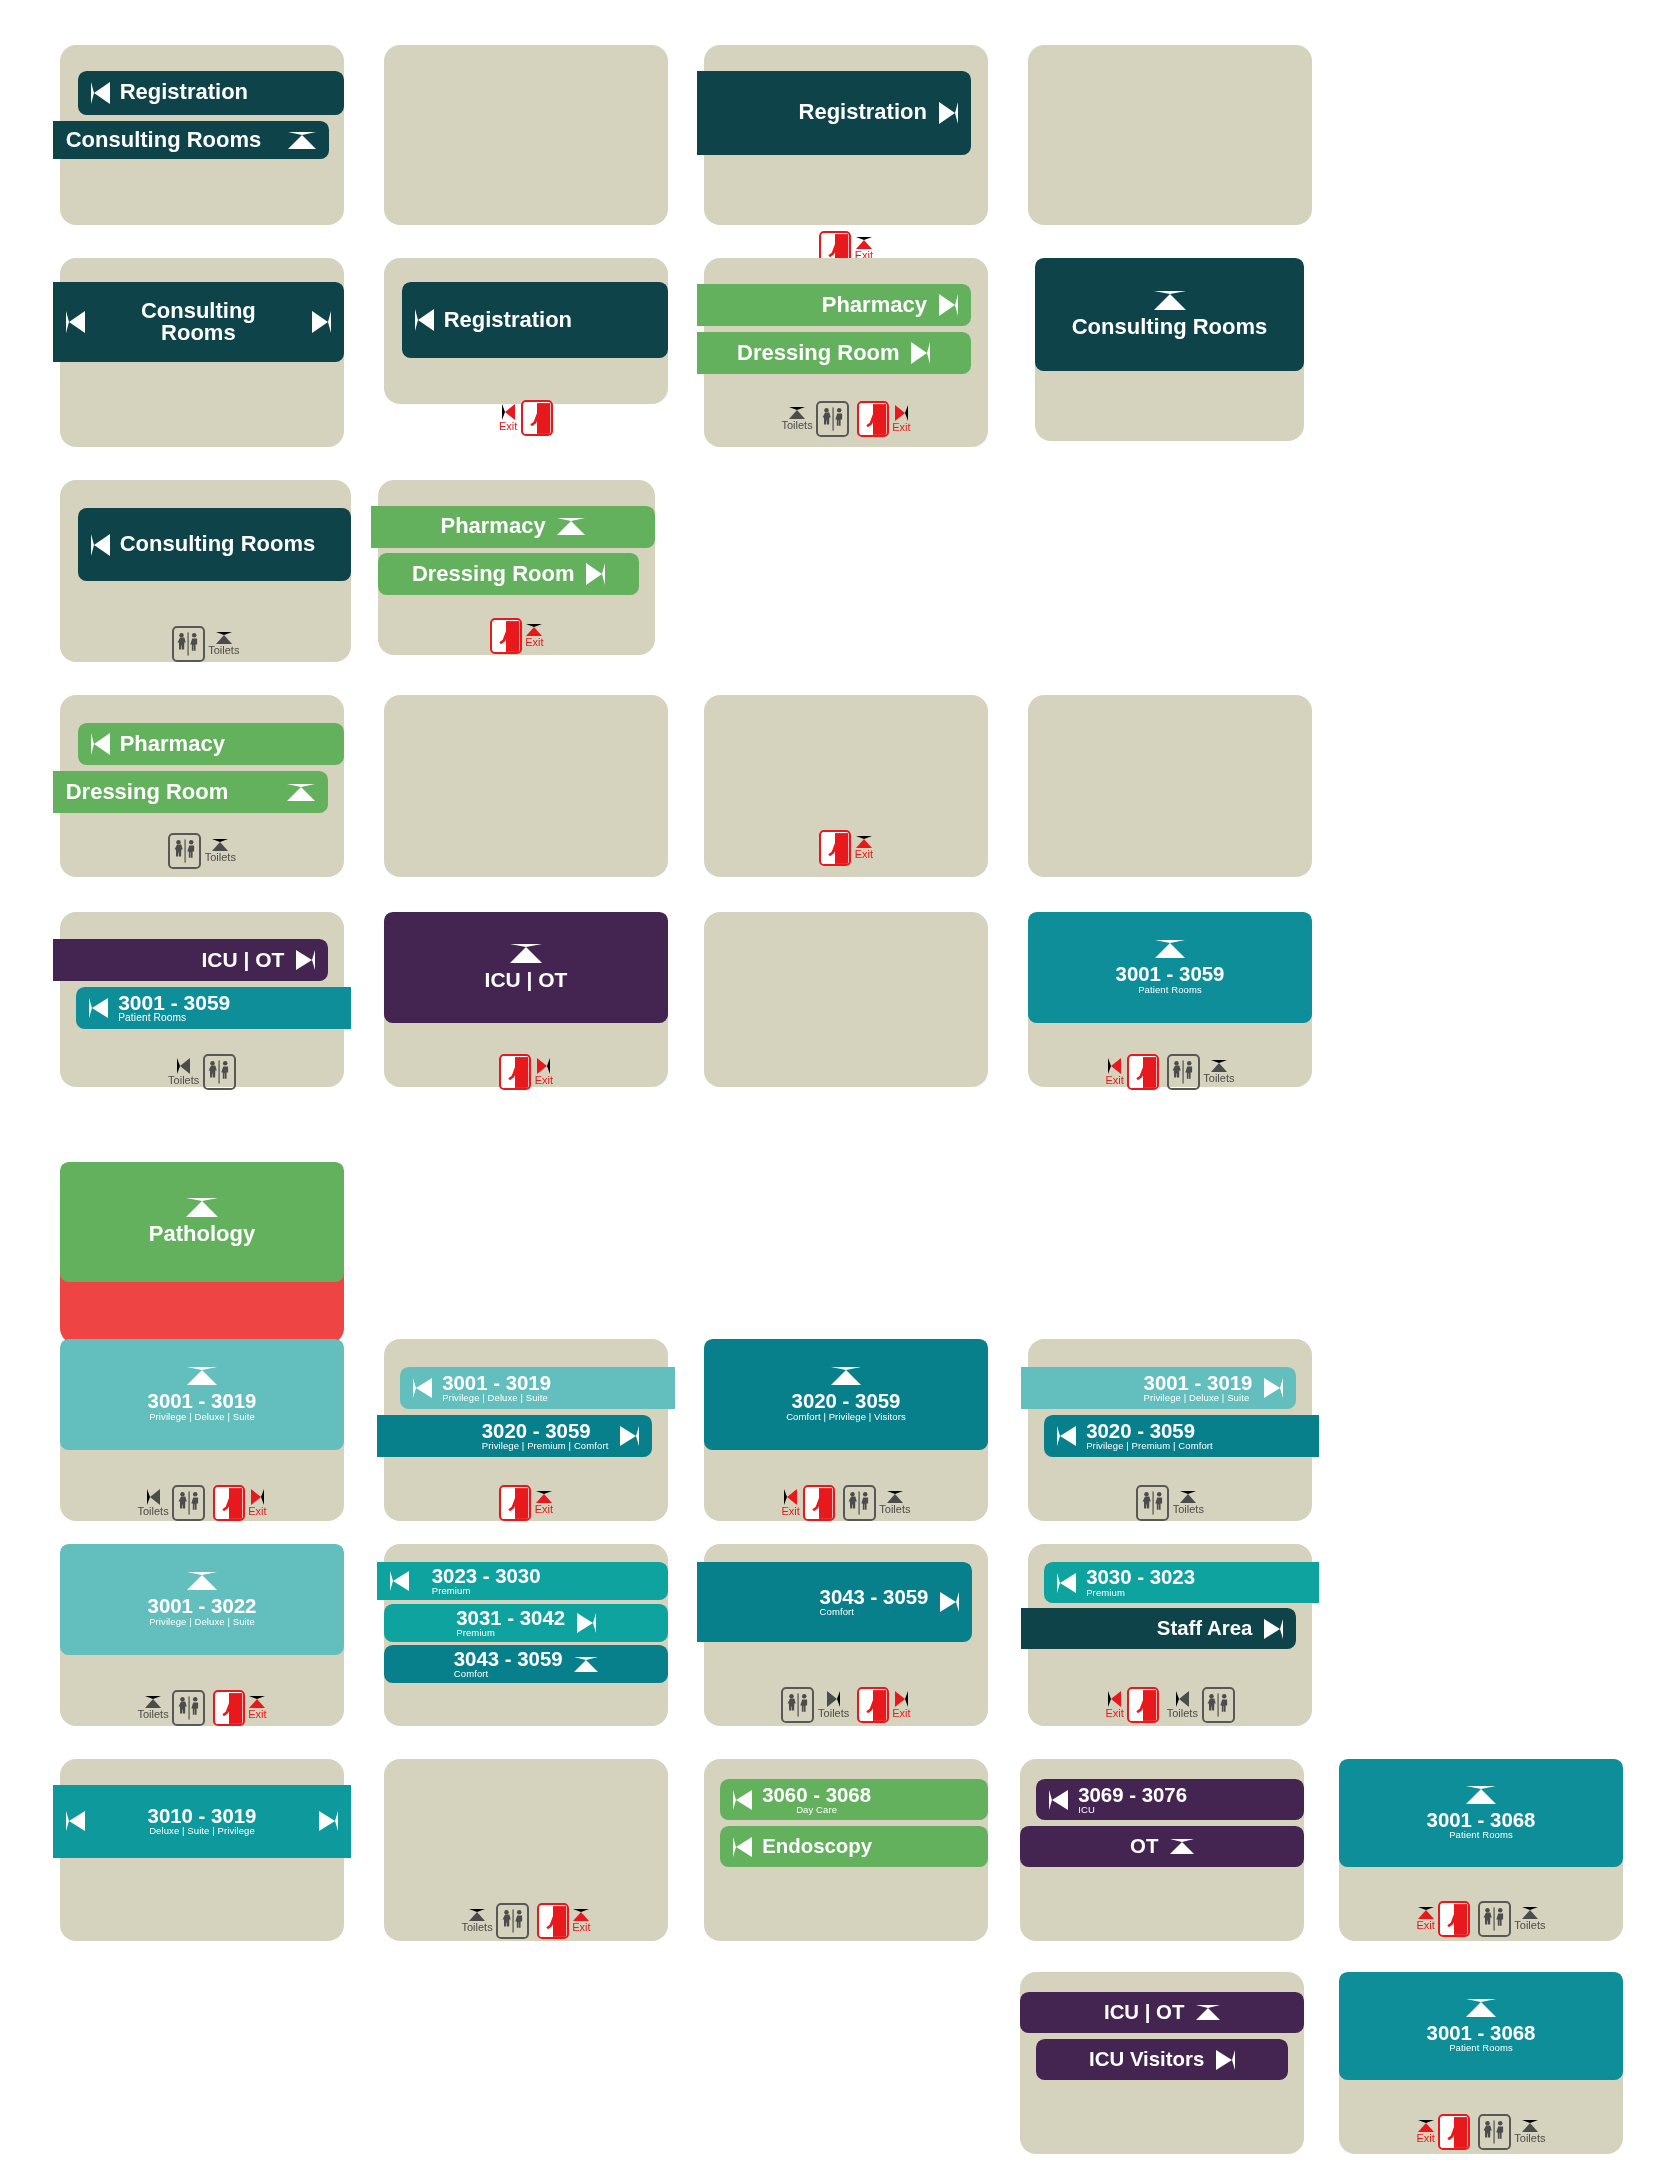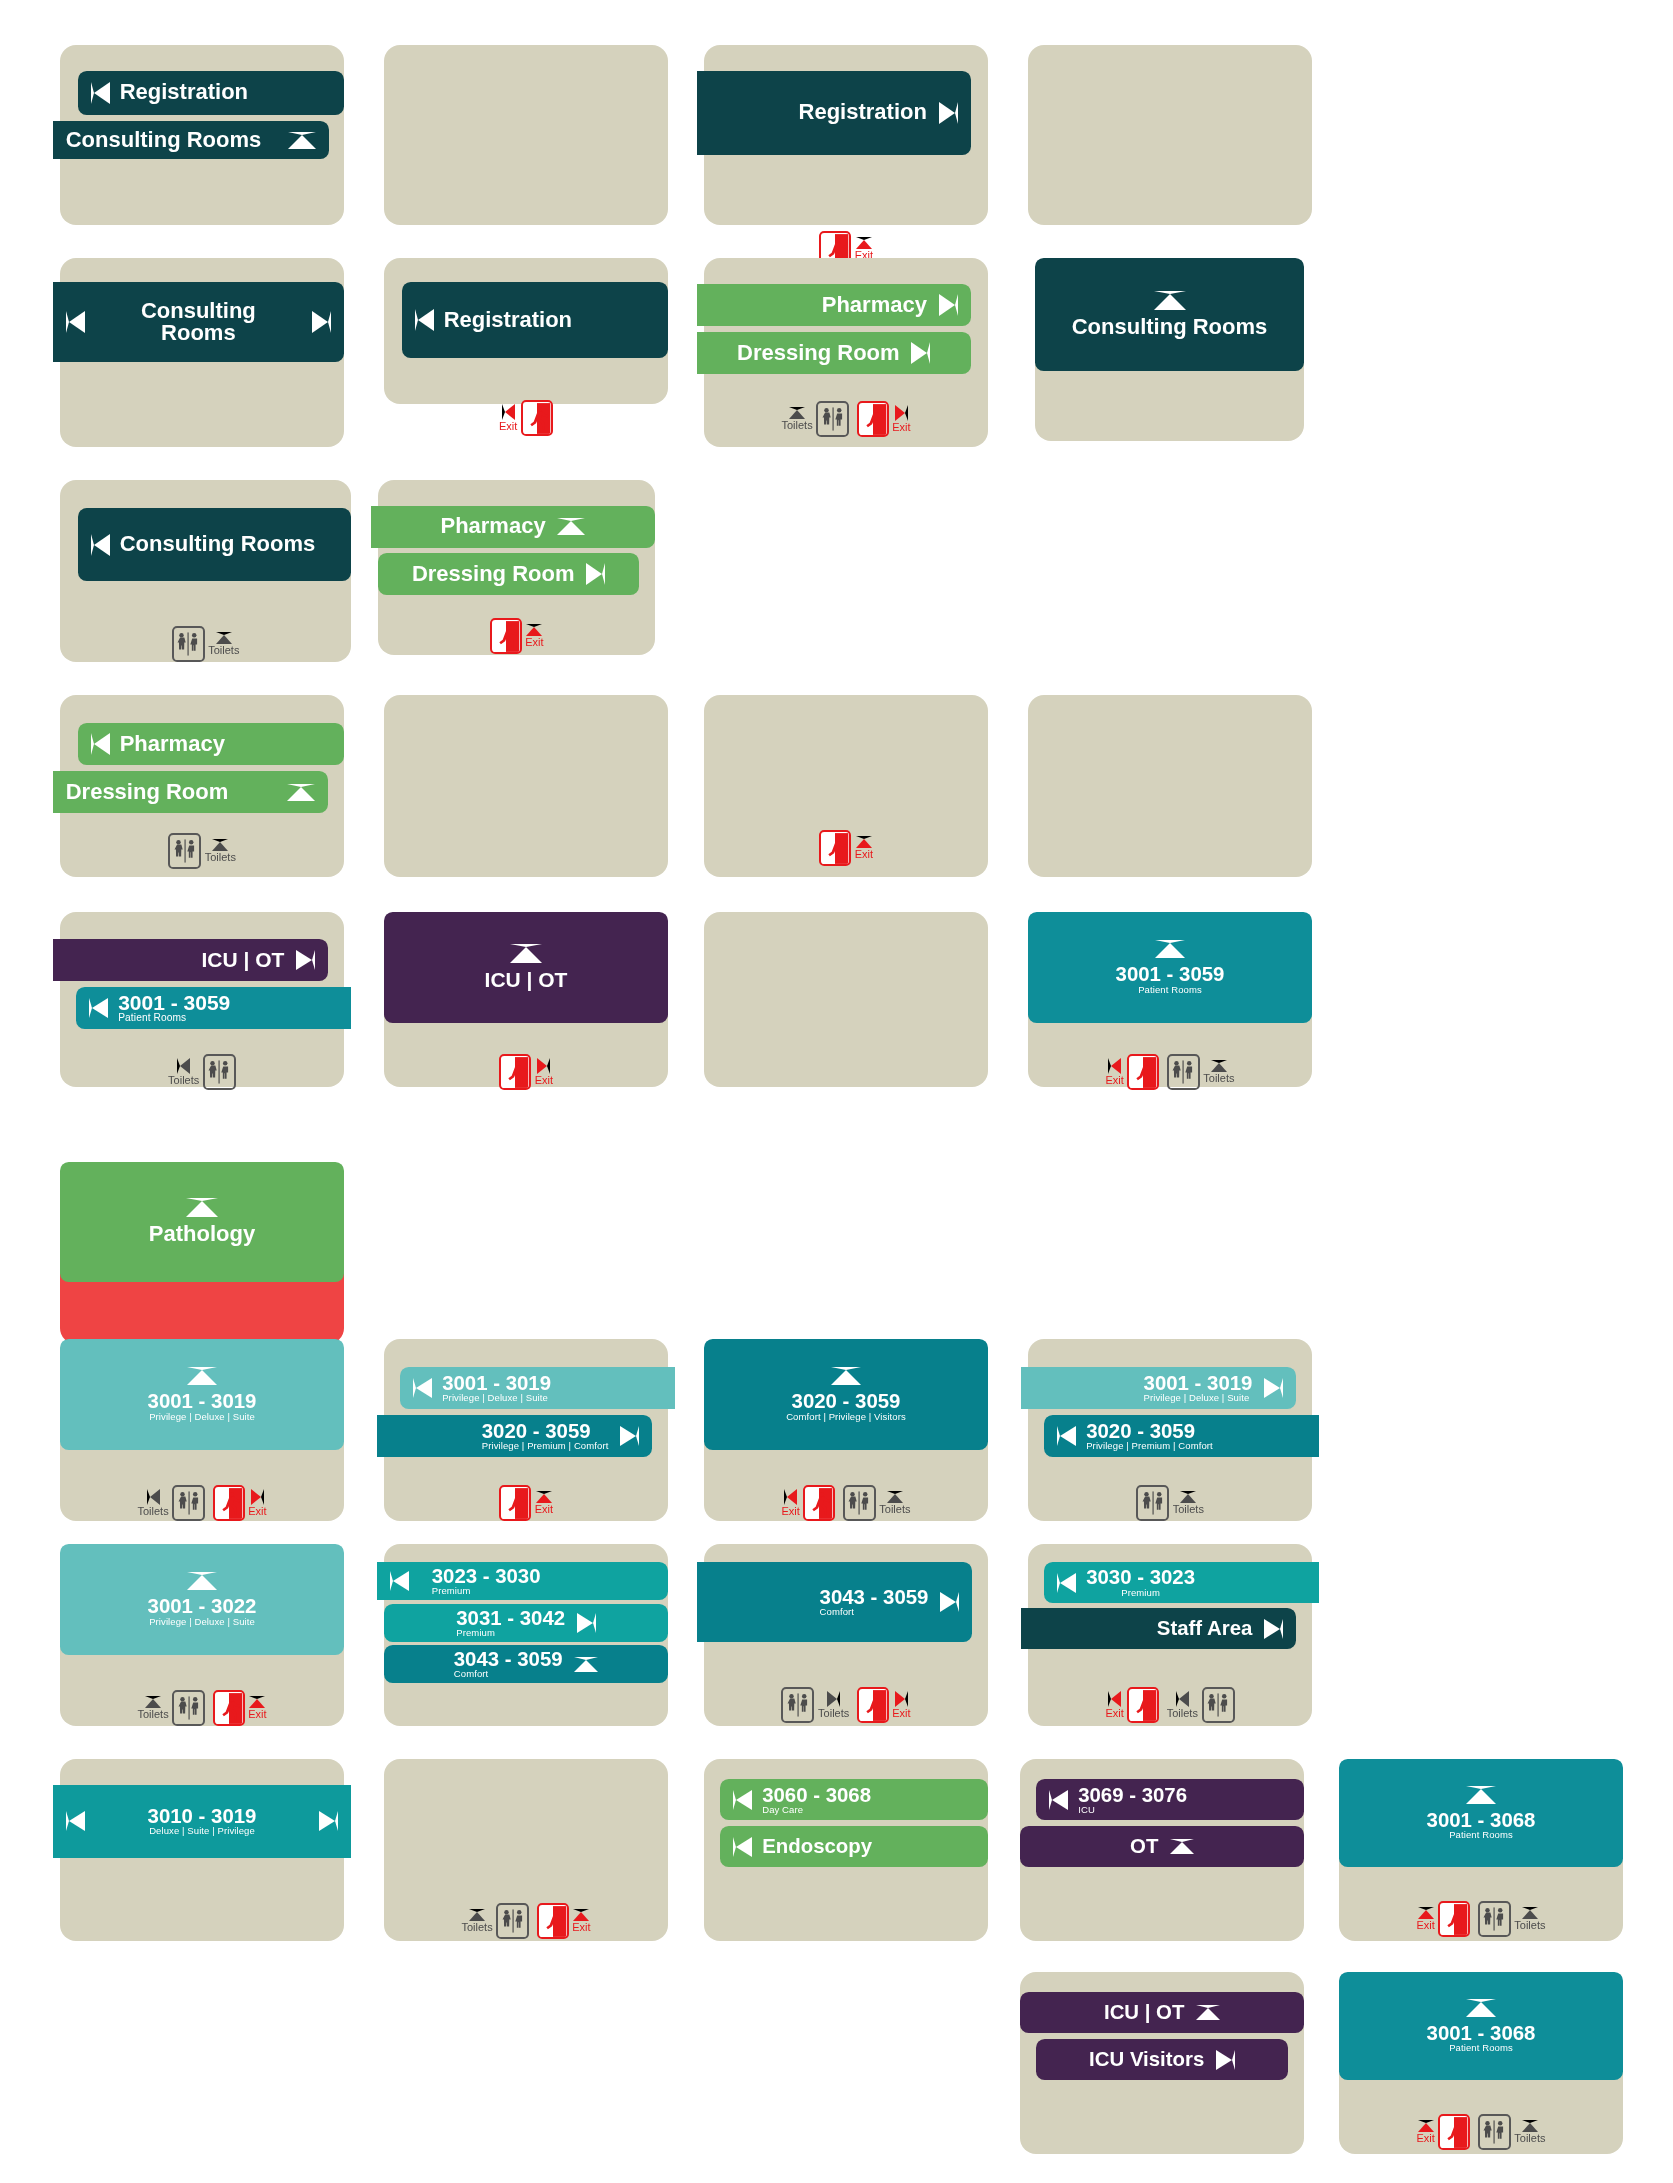--- a/index.html
+++ b/index.html
@@ -732,21 +732,21 @@
             </svg>
           </span>
           <div class="pstack">
             <span class="arr arr-right" style="border-top: 8px solid transparent; border-bottom: 8px solid transparent; border-left: 10.2px solid rgb(232, 25, 28);"></span>
             <span class="plabel exit">Exit</span>
           </div>
         </div>
       </div>
     </div>
     <div class="panel" style="left: 1028px; top: 1544px; width: 284px; height: 182px; background: rgb(213, 210, 189);">
-      <div class="bar" style="background: rgb(15, 163, 160); top: 18px; height: 41px; left: 16px; right: -7.3px; border-radius: 8.7px 0px 0px 8.7px; padding: 14px 13px; text-align: center;">
+      <div class="bar" style="background: rgb(15, 163, 160); top: 18px; height: 41px; left: 16px; right: -7.3px; border-radius: 8.7px 0px 0px 8.7px; padding: 14px 13px;">
         <span class="arr arr-left" style="border-top: 10.2px solid transparent; border-bottom: 10.2px solid transparent; border-right: 16px solid rgb(255, 255, 255);"></span>
         <div class="txtwrap" style="margin-left: 10.2px;">
           <div class="main" style="font-size: 20.4px;">3030 - 3023</div>
           <div class="sub" style="font-size: 9.5px;">Premium</div>
         </div>
       </div>
       <div class="bar" style="background: rgb(13, 67, 73); top: 64px; height: 41px; left: -7.3px; right: 16px; border-radius: 0px 8.7px 8.7px 0px; padding: 0px 13px; justify-content: flex-end;">
         <div class="txtwrap">
           <div class="main" style="font-size: 20.4px;">Staff Area</div>
         </div>
@@ -837,21 +837,21 @@
             <span class="plabel exit">Exit</span>
           </div>
         </div>
       </div>
     </div>
     <div class="panel" style="left: 704px; top: 1759px; width: 284px; height: 182px; background: rgb(213, 210, 189);">
       <div class="bar" style="background: rgb(99, 177, 92); top: 20.4px; height: 41px; left: 16px; right: 0px; border-radius: 8.7px; padding: 0px 13px;">
         <span class="arr arr-left" style="border-top: 10.2px solid transparent; border-bottom: 10.2px solid transparent; border-right: 16px solid rgb(255, 255, 255);"></span>
         <div class="txtwrap" style="margin-left: 10.2px;">
           <div class="main" style="font-size: 20.4px;">3060 - 3068</div>
-          <div class="sub" style="font-size: 9.5px;">Day Care</div>
+          <div class="sub" style="font-size: 9.5px; text-align: center;">Day Care</div>
         </div>
       </div>
       <div class="bar" style="background: rgb(99, 177, 92); top: 67px; height: 41px; left: 16px; right: 0px; border-radius: 8.7px; padding: 0px 13px;">
         <span class="arr arr-left" style="border-top: 10.2px solid transparent; border-bottom: 10.2px solid transparent; border-right: 16px solid rgb(255, 255, 255);"></span>
         <div class="txtwrap" style="margin-left: 10.2px;">
           <div class="main" style="font-size: 20.4px;">Endoscopy</div>
         </div>
       </div>
     </div>
     <div class="panel" style="left: 1020px; top: 1759px; width: 284px; height: 182px; background: rgb(213, 210, 189);">

